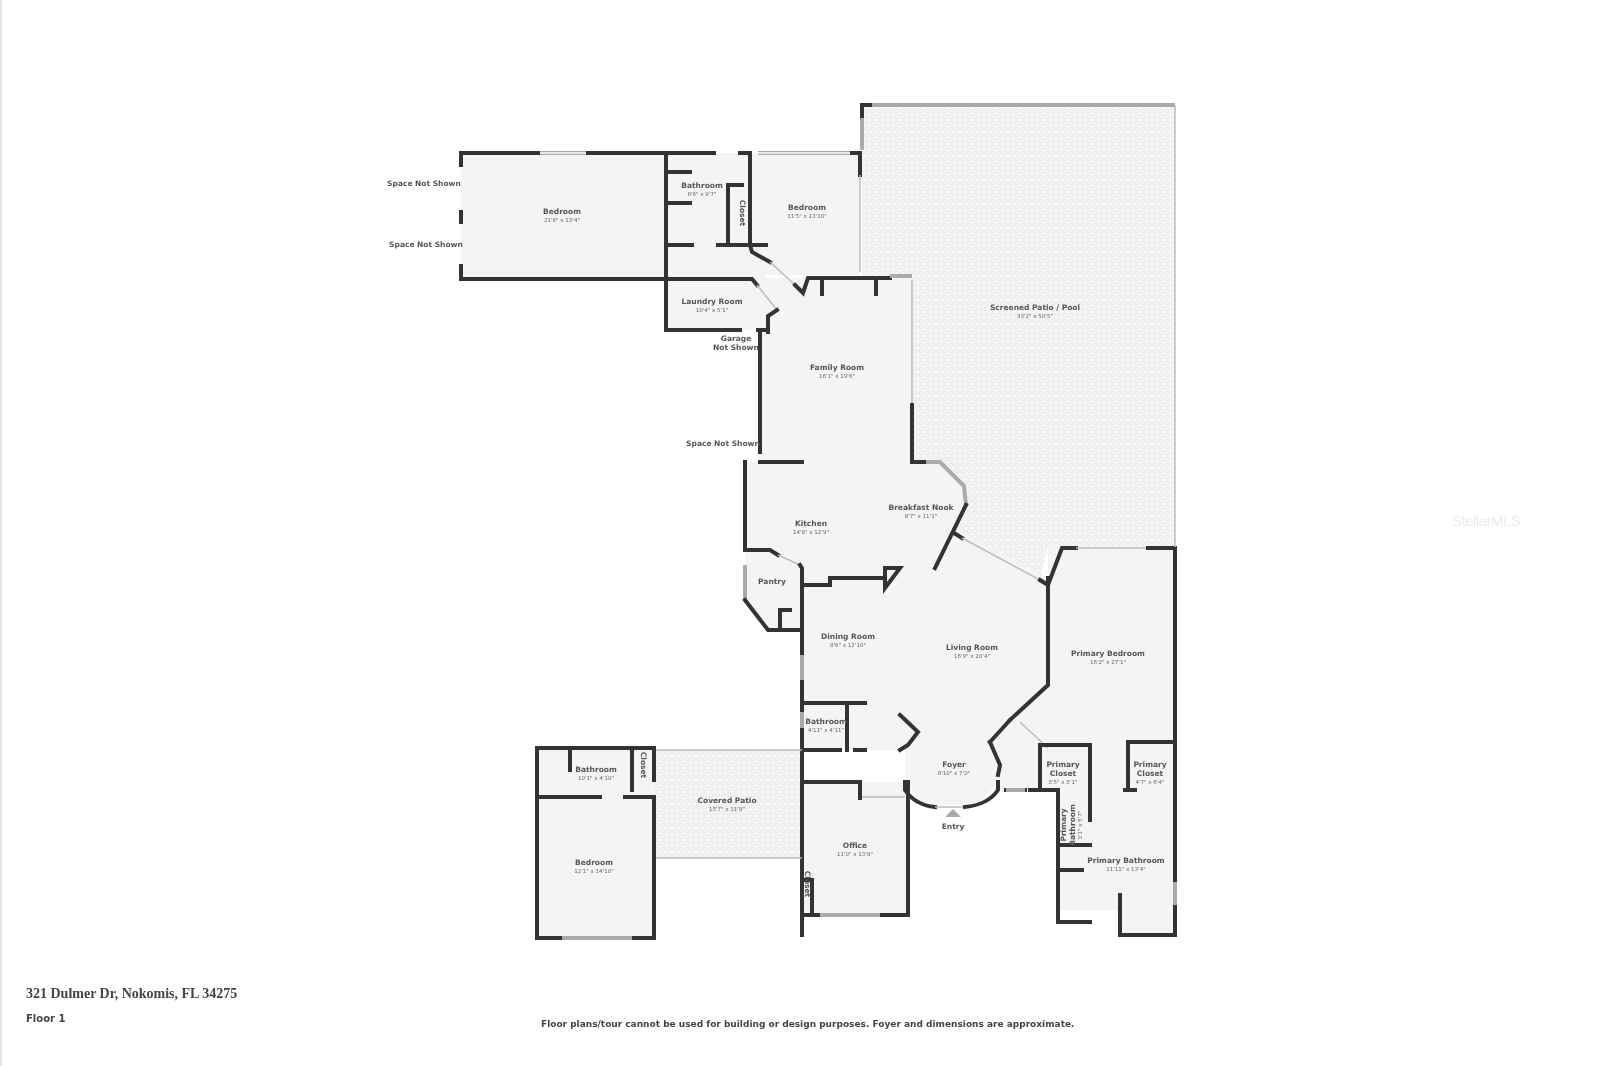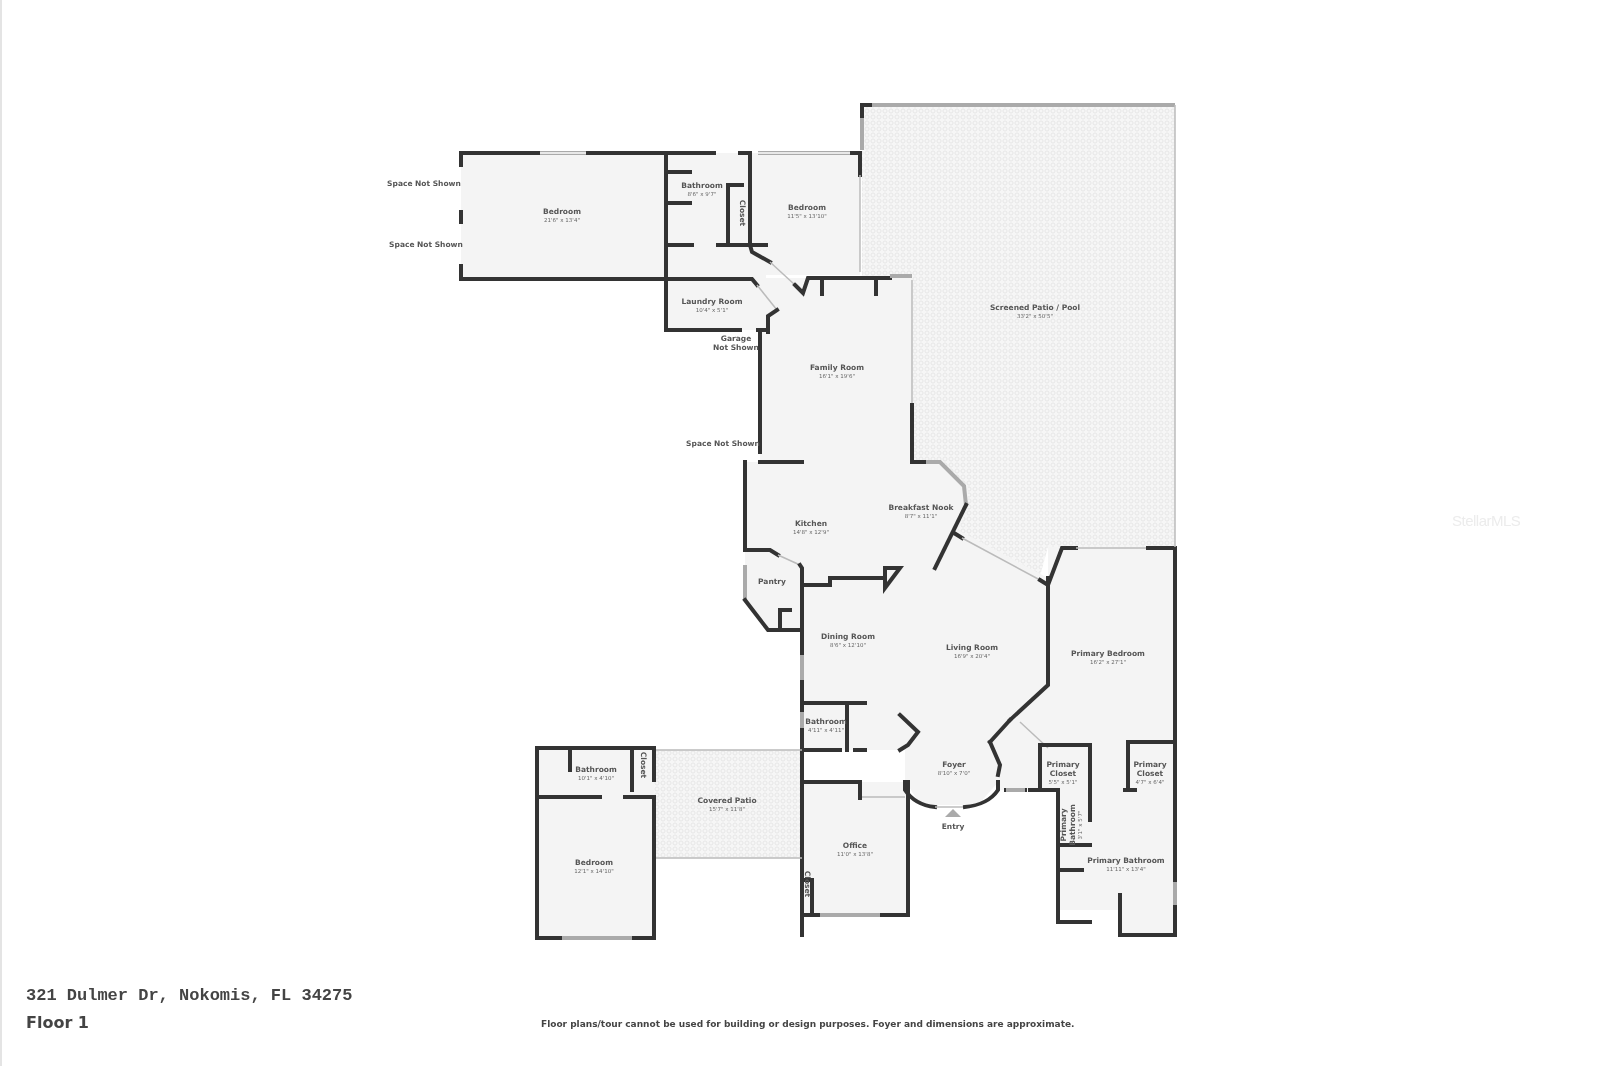--- a/index.html
+++ b/index.html
@@ -9,22 +9,22 @@
   svg.plan { position: absolute; left: 0; top: 0; }
   .wall { stroke: #333; stroke-width: 4; fill: none; stroke-linecap: square; }
   .thin { stroke: #bbb; stroke-width: 1.5; fill: none; }
   .win  { stroke: #aaa; stroke-width: 4; fill: none; }
   .winin{ stroke: #e8e8e8; stroke-width: 2; fill: none; }
   .room { fill: #f4f4f4; }
   .patio { fill: url(#dots); }
   .rname { font-family: "DejaVu Sans", sans-serif; font-size: 7.5px; fill: #555; font-weight: bold; text-anchor: middle; }
   .rdim  { font-family: "DejaVu Sans", sans-serif; font-size: 5.5px; fill: #666; text-anchor: middle; }
   .note  { font-family: "DejaVu Sans", sans-serif; font-size: 7.5px; fill: #555; font-weight: bold; text-anchor: middle; }
-  .addr { position: absolute; left: 26px; top: 986px; font-size: 17px; font-weight: bold; color: #444; font-family: Liberation Mono, monospace; }
-  .floor { position: absolute; left: 26px; top: 1013px; font-size: 16px; font-weight: bold; color: #444; font-family: "DejaVu Sans", sans-serif; }
+  .addr { position: absolute; left: 26px; top: 986px; font-size: 14px; font-weight: bold; color: #444; font-family: Liberation Serif, serif; }
+  .floor { position: absolute; left: 26px; top: 1013px; font-size: 10px; font-weight: bold; color: #444; font-family: "DejaVu Sans", sans-serif; }
   .disc { position: absolute; left: 541px; top: 1019px; font-size: 9px; font-weight: bold; color: #444; font-family: "DejaVu Sans", sans-serif; white-space: nowrap; }
   .wm { position: absolute; left: 1452px; top: 512px; font-size: 15px; color: #ececec; font-family: "Liberation Sans", sans-serif; letter-spacing: -0.5px; }
 </style>
 </head>
 <body>
 
 <div class="frame"></div>
 
 <svg class="plan" width="1600" height="1066" viewBox="0 0 1600 1066">
   <defs>

